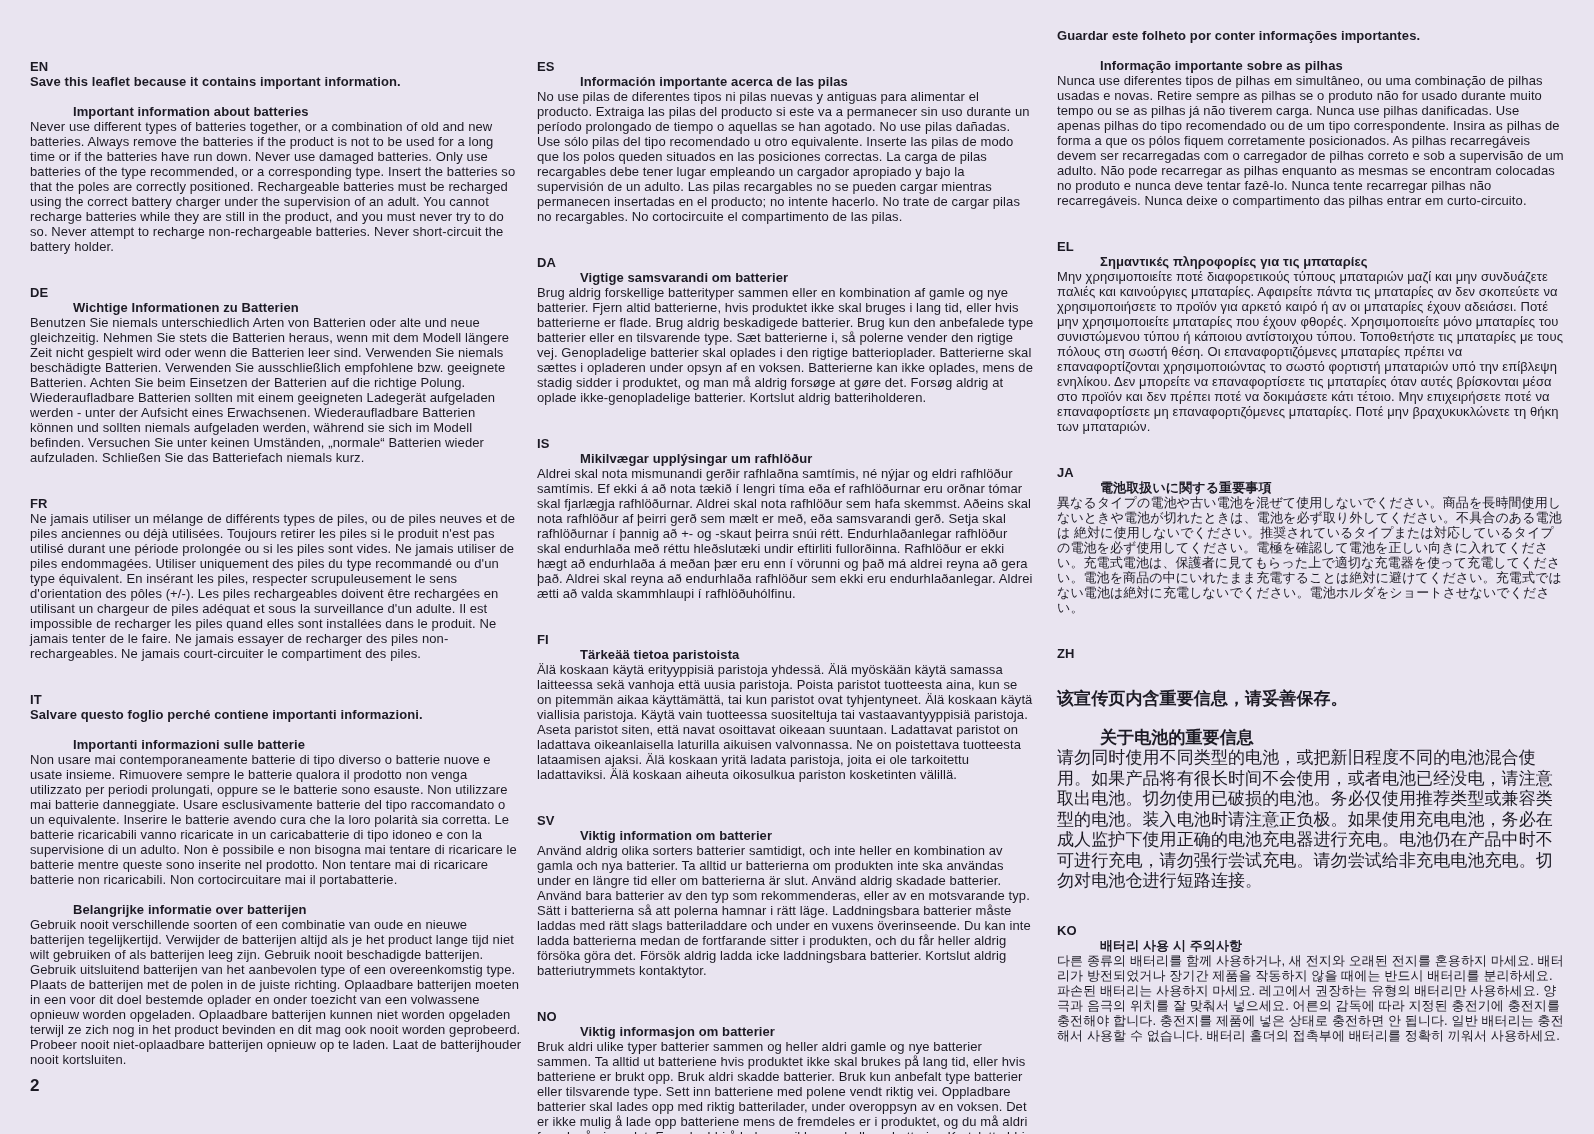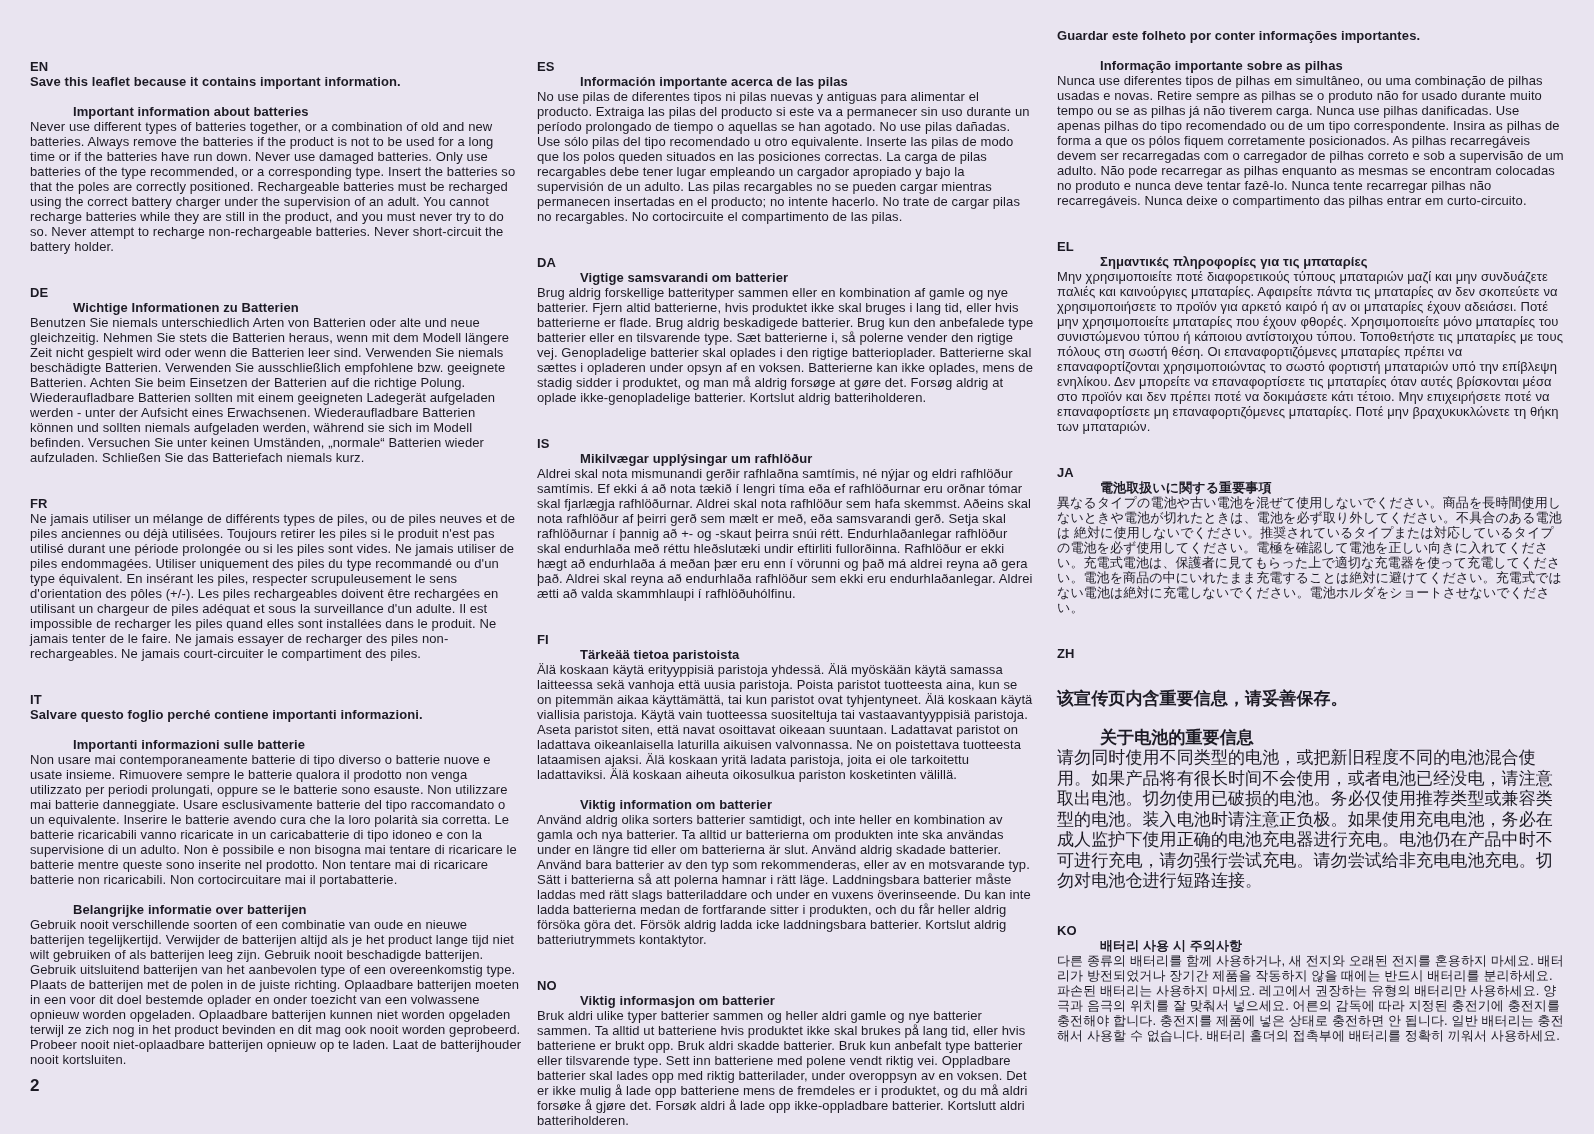--- a/index.html
+++ b/index.html
@@ -99,20 +99,21 @@
         <div class="lang-code">IS</div>
         <div class="section-heading">Mikilvægar upplýsingar um rafhlöður</div>
         <div class="section-body">Aldrei skal nota mismunandi gerðir rafhlaðna samtímis, né nýjar og eldri rafhlöður samtímis. Ef ekki á að nota tækið í lengri tíma eða ef rafhlöðurnar eru orðnar tómar skal fjarlægja rafhlöðurnar. Aldrei skal nota rafhlöður sem hafa skemmst. Aðeins skal nota rafhlöður af þeirri gerð sem mælt er með, eða samsvarandi gerð. Setja skal rafhlöðurnar í þannig að +- og -skaut þeirra snúi rétt. Endurhlaðanlegar rafhlöður skal endurhlaða með réttu hleðslutæki undir eftirliti fullorðinna. Rafhlöður er ekki hægt að endurhlaða á meðan þær eru enn í vörunni og það má aldrei reyna að gera það. Aldrei skal reyna að endurhlaða rafhlöður sem ekki eru endurhlaðanlegar. Aldrei ætti að valda skammhlaupi í rafhlöðuhólfinu.</div>
       </section>
       <section class="lang-section">
         <div class="lang-code">FI</div>
         <div class="section-heading">Tärkeää tietoa paristoista</div>
         <div class="section-body">Älä koskaan käytä erityyppisiä paristoja yhdessä. Älä myöskään käytä samassa laitteessa sekä vanhoja että uusia paristoja. Poista paristot tuotteesta aina, kun se on pitemmän aikaa käyttämättä, tai kun paristot ovat tyhjentyneet. Älä koskaan käytä viallisia paristoja. Käytä vain tuotteessa suositeltuja tai vastaavantyyppisiä paristoja. Aseta paristot siten, että navat osoittavat oikeaan suuntaan. Ladattavat paristot on ladattava oikeanlaisella laturilla aikuisen valvonnassa. Ne on poistettava tuotteesta lataamisen ajaksi. Älä koskaan yritä ladata paristoja, joita ei ole tarkoitettu ladattaviksi. Älä koskaan aiheuta oikosulkua pariston kosketinten välillä.</div>
       </section>
       <section class="lang-section">
+        <div class="lang-code">SV</div>
         <div class="section-heading">Viktig information om batterier</div>
         <div class="section-body">Använd aldrig olika sorters batterier samtidigt, och inte heller en kombination av gamla och nya batterier. Ta alltid ur batterierna om produkten inte ska användas under en längre tid eller om batterierna är slut. Använd aldrig skadade batterier. Använd bara batterier av den typ som rekommenderas, eller av en motsvarande typ. Sätt i batterierna så att polerna hamnar i rätt läge. Laddningsbara batterier måste laddas med rätt slags batteriladdare och under en vuxens överinseende. Du kan inte ladda batterierna medan de fortfarande sitter i produkten, och du får heller aldrig försöka göra det. Försök aldrig ladda icke laddningsbara batterier. Kortslut aldrig batteriutrymmets kontaktytor.</div>
       </section>
       <section class="lang-section">
         <div class="lang-code">NO</div>
         <div class="section-heading">Viktig informasjon om batterier</div>
         <div class="section-body">Bruk aldri ulike typer batterier sammen og heller aldri gamle og nye batterier sammen. Ta alltid ut batteriene hvis produktet ikke skal brukes på lang tid, eller hvis batteriene er brukt opp. Bruk aldri skadde batterier. Bruk kun anbefalt type batterier eller tilsvarende type. Sett inn batteriene med polene vendt riktig vei. Oppladbare batterier skal lades opp med riktig batterilader, under overoppsyn av en voksen. Det er ikke mulig å lade opp batteriene mens de fremdeles er i produktet, og du må aldri forsøke å gjøre det. Forsøk aldri å lade opp ikke-oppladbare batterier. Kortslutt aldri batteriholderen.</div>
       </section>
     </div>
   <div class="column column-3">

